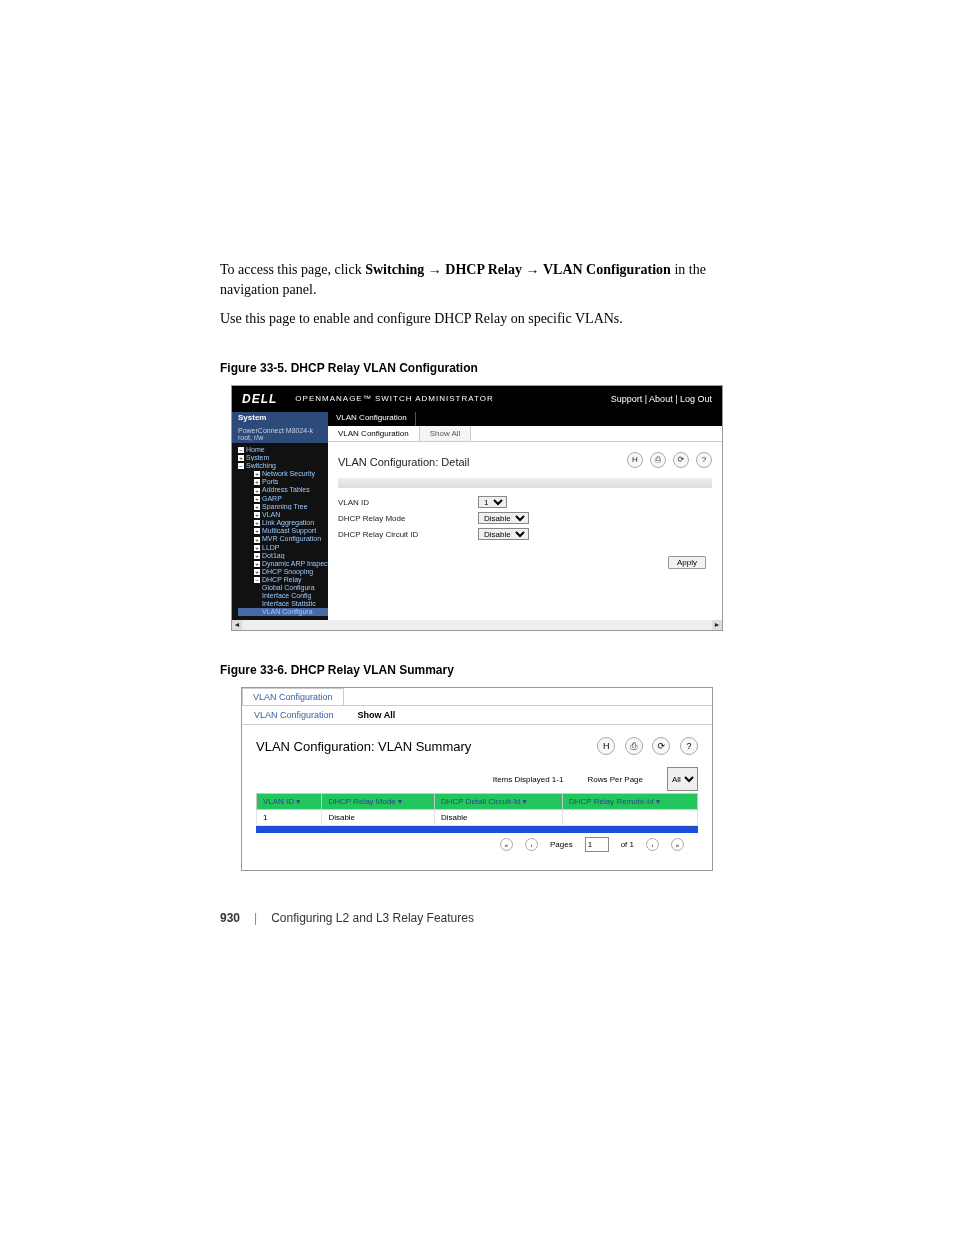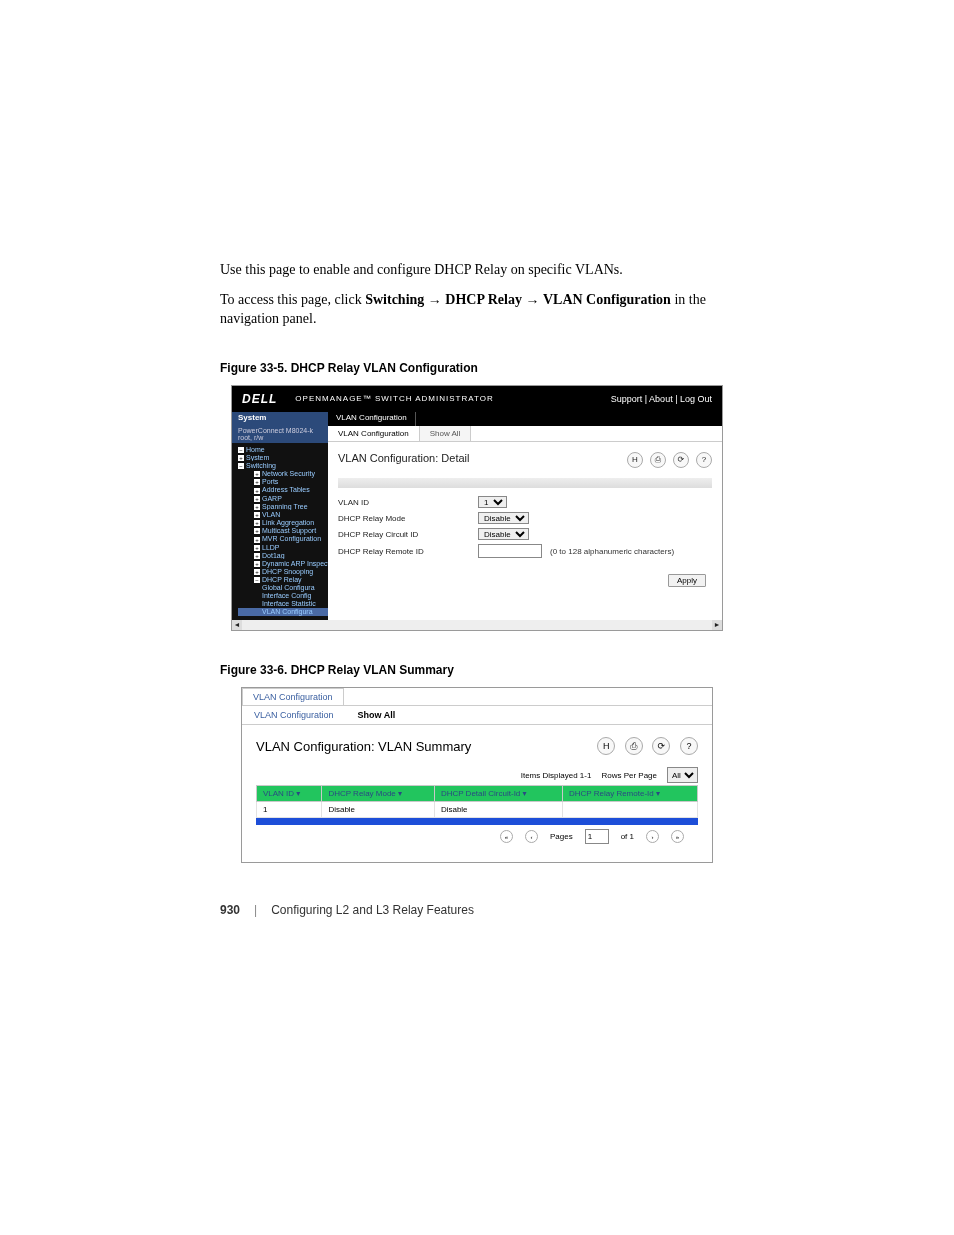--- a/index.html
+++ b/index.html
@@ -146,21 +146,21 @@
     border-right: 1px solid #ccc;
     background: #f5f5f5;
     color: #555;
   }
   .shot1 .tabs .tab.active {
     background: #fff;
     color: #000;
   }
   .shot1 .panel-title {
     display: flex;
-    align-items: flex-start;
+    align-items: flex-end;
     padding: 10px;
     font-size: 11px;
   }
   .shot1 .panel-title .t { flex: 1; }
   .shot1 .panel-title .icons span {
     display: inline-flex;
     width: 14px; height: 14px;
     border: 1px solid #aaa;
     border-radius: 50%;
     align-items: center;
@@ -263,27 +263,27 @@
     border-radius: 50%;
     align-items: center;
     justify-content: center;
     font-size: 9px;
     margin-left: 6px;
     background: #f8f8f8;
   }
   .shot2 .meta {
     display: flex;
     justify-content: flex-end;
-    gap: 10px;
+    gap: 24px;
     padding: 0 14px 2px 14px;
     font-size: 8px;
     align-items: center;
   }
   .shot2 .meta select {
-    font-size: 8px; height: 16px;
+    font-size: 8px; height: 24px;
     border: 1px solid #888;
   }
   .shot2 table {
     width: calc(100% - 28px);
     margin: 0 14px;
     border-collapse: collapse;
     font-size: 8px;
   }
   .shot2 thead th {
     background: #22c55e;
@@ -334,25 +334,25 @@
   }
   .footer .pnum { font-weight: bold; margin-right: 14px; }
   .footer .bar { color: #888; margin-right: 14px; }
 </style>
 </head>
 <body>
 
 <div class="page">
 
 
-  <p class="body-text">Use this page to enable and configure DHCP Relay on specific VLANs.</p>
-
   <p class="body-text">
     <span>To access this page, click </span><span class="bold">Switching</span><span> → </span><span class="bold">DHCP Relay</span><span> → </span><span class="bold">VLAN Configuration</span><span> in the navigation panel.</span>
   </p>
+
+  <p class="body-text">Use this page to enable and configure DHCP Relay on specific VLANs.</p>
 
   <div class="fig-caption">Figure 33-5.    DHCP Relay VLAN Configuration</div>
 
   <div class="shot1">
     <div class="topbar">
       <span class="brand">DELL</span>
       <span class="product">OPENMANAGE™ SWITCH ADMINISTRATOR</span>
       <span class="links">Support  |  About  |  Log Out</span>
     </div>
     <div class="row2">
@@ -407,25 +407,20 @@
           <select><option>1</option></select>
         </div>
         <div class="form-row">
           <span class="lbl">DHCP Relay Mode</span>
           <select><option>Disable</option></select>
         </div>
         <div class="form-row">
           <span class="lbl">DHCP Relay Circuit ID</span>
           <select><option>Disable</option></select>
         </div>
-        <div class="form-row">
-          <span class="lbl">DHCP Relay Remote ID</span>
-          <input type="text" value="" style="">
-          <span class="hint">(0 to 128 alphanumeric characters)</span>
-        </div>
         <div class="apply-row">
           <button>Apply</button>
         </div>
       </div>
     </div>
     <div class="hscroll">
       <span class="arrow">◄</span>
       <span style="flex:1"></span>
       <span class="arrow">►</span>
     </div>

